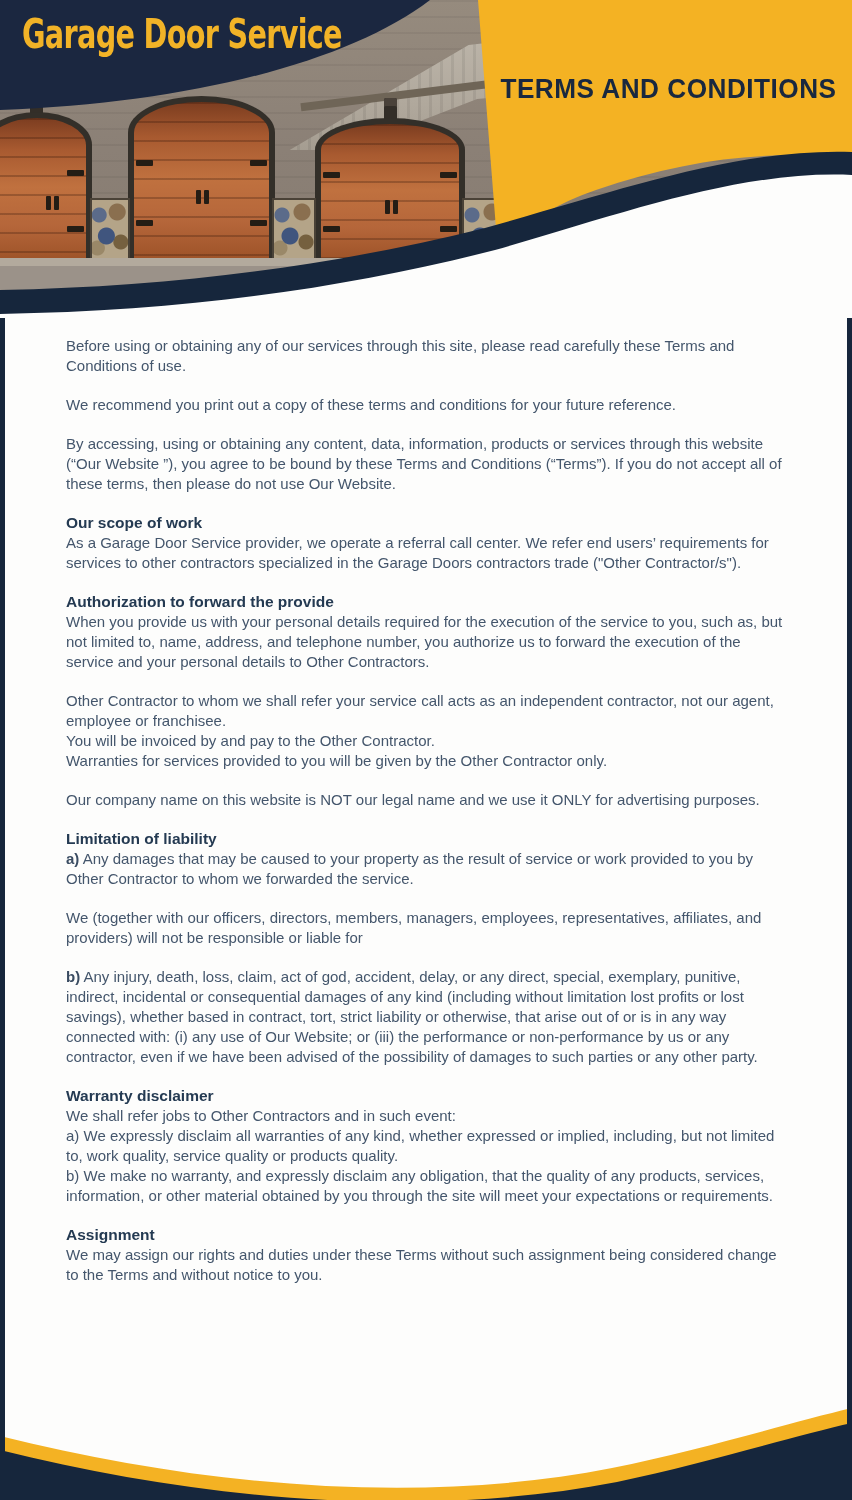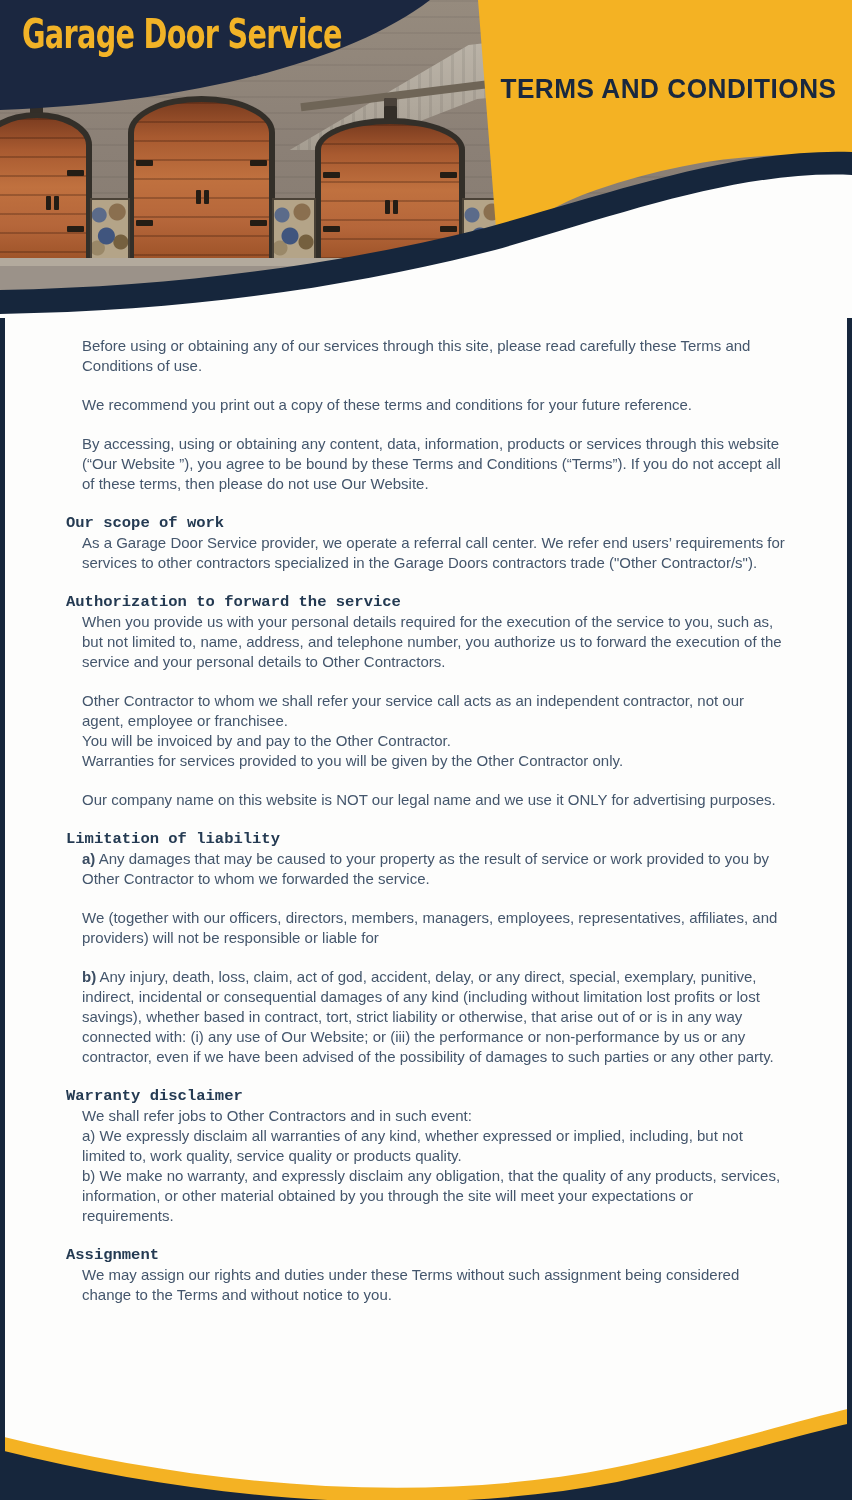--- a/index.html
+++ b/index.html
@@ -53,22 +53,22 @@
     font-family:"DejaVu Sans", sans-serif; font-weight:bold; font-size:41px;
     color:#f2b327; white-space:nowrap; transform:scaleX(0.70); transform-origin:left top;
     letter-spacing:-1px; }
   .banner-title { position:absolute; z-index:3; right:16px; top:74px;
     font-weight:bold; font-size:27px; color:#19283f; letter-spacing:0.5px;
     white-space:nowrap; transform:scaleX(0.97); transform-origin:right top; }
 
   
   .content { position:relative; padding:6px 66px 0 66px; color:#44566c;
     font-size:15px; line-height:20px; }
-  .content p { margin:0 0 19px 16px; }
-  .content h3 { margin:0; font-size:15.5px; line-height:20px; font-weight:bold; color:#243a52;font-family:Liberation Mono, monospace; }
+  .content p { margin:0 0 19px 0; }
+  .content h3 { margin:0; font-size:15.5px; line-height:20px; font-weight:bold; color:#243a52; }
   .preline { white-space: pre-line; }
   .lead { font-weight:bold; color:#3a4c62; }
 
   
   .footer-wave { position:absolute; left:0; bottom:0; width:852px; height:100px; z-index:4; }
 
   
   .edge { position:absolute; top:318px; bottom:0; width:5px; background:#16263c; z-index:6; }
   .edge.left { left:0; } .edge.right { right:0; }
 </style>
@@ -131,21 +131,21 @@
   </div>
 
   <div class="content">
     <p>Before using or obtaining any of our services through this site, please read carefully these Terms and Conditions of use.</p>
     <p>We recommend you print out a copy of these terms and conditions for your future reference.</p>
     <p>By accessing, using or obtaining any content, data, information, products or services through this website (“Our Website ”), you agree to be bound by these Terms and Conditions (“Terms”). If you do not accept all of these terms, then please do not use Our Website.</p>
 
     <h3>Our scope of work</h3>
     <p>As a Garage Door Service provider, we operate a referral call center. We refer end users’ requirements for services to other contractors specialized in the Garage Doors contractors trade ("Other Contractor/s").</p>
 
-    <h3>Authorization to forward the service</h3>
+    <h3>Authorization to forward the provide</h3>
     <p>When you provide us with your personal details required for the execution of the service to you, such as, but not limited to, name, address, and telephone number, you authorize us to forward the execution of the service and your personal details to Other Contractors.</p>
 
     <p class="preline">Other Contractor to whom we shall refer your service call acts as an independent contractor, not our agent, employee or franchisee.
 You will be invoiced by and pay to the Other Contractor.
 Warranties for services provided to you will be given by the Other Contractor only.</p>
     <p>Our company name on this website is NOT our legal name and we use it ONLY for advertising purposes.</p>
 
     <h3>Limitation of liability</h3>
     <p><b class="lead">a)</b><span> Any damages that may be caused to your property as the result of service or work provided to you by Other Contractor to whom we forwarded the service.</span></p>
     <p>We (together with our officers, directors, members, managers, employees, representatives, affiliates, and providers) will not be responsible or liable for</p>

